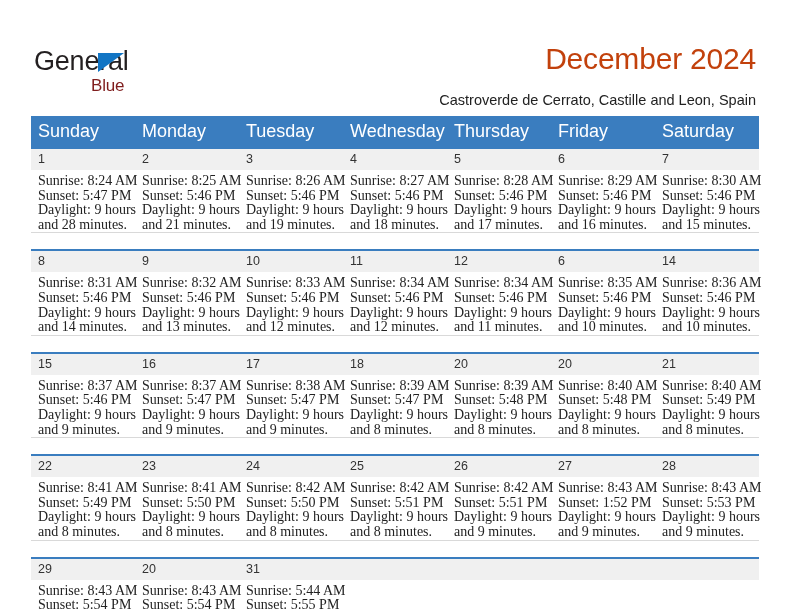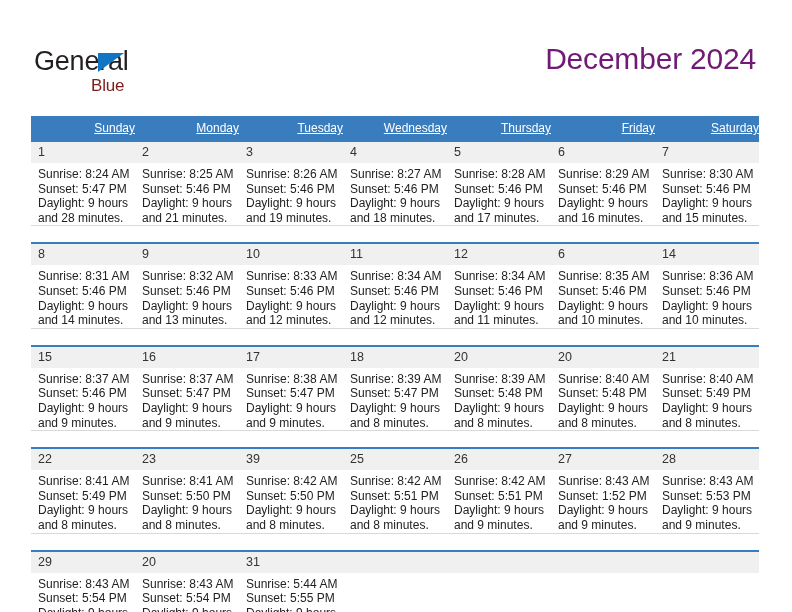--- a/index.html
+++ b/index.html
@@ -30,46 +30,45 @@
     width:0;height:0;
     border-top:19px solid #1275c4;
     border-right:26px solid transparent;
   }
   .logo-blue{
     position:absolute;left:57px;top:26px;
     font-size:17px;color:#7f1d1d;line-height:28px;letter-spacing:-.2px;
   }
   .title{
     position:absolute;right:36px;top:30px;
-    font-size:30px;color:#701a75;text-align:right;
+    font-size:30px;color:#c2410c;text-align:right;
     letter-spacing:-0.2px;
   }
   .subtitle{
     position:absolute;right:36px;top:80px;
     font-size:14.5px;color:#222222;text-align:right;
   }
 
   
   .cal{
     position:absolute;left:31px;top:104px;
     width:728px;
     border-collapse:collapse;
     table-layout:fixed;
   }
   .cal col{width:104px;}
   thead th{
     background:#3a7dbf;
     color:#ffffff;
-    font-size:12px;
+    font-size:18px;
     font-weight:normal;
-    text-align:right;
+    text-align:left;
     padding:5px 0 5px 7px;
     height:11px;
     border:none;
-    text-decoration:underline;
   }
   tbody tr.week > td{
     vertical-align:top;
     padding:0;
     border-top:2px solid #3a7dbf;
     border-bottom:1px solid #d9d9d9;
     background:#ffffff;
     height:74px;
   }
   tbody tr.spacer > td{
@@ -86,38 +85,40 @@
     background:#f0f0f0;
     font-size:12.5px;
     color:#333333;
     padding:4px 0 4px 7px;
     line-height:13px;
     height:13px;
   }
   td.empty .daynum{background:#f0f0f0;color:transparent;}
   .info{
     padding:4px 6px 0 7px;
-    font-size:12px;
+    font-size:14px;
     line-height:14.6px;
     color:#222222;
+    font-family:Liberation Serif, serif;
   }
   .info div{white-space:nowrap;}
 </style>
 </head>
 <body>
 
 <div class="page">
 
   <div class="header">
     <div class="logo">
       <span class="logo-general">General</span>
       <span class="logo-tri"></span>
       <span class="logo-blue">Blue</span>
     </div>
     <div class="title">December 2024</div>
+    <div class="subtitle">Castroverde de Cerrato, Castille and Leon, Spain</div>
   </div>
 
   <table class="cal">
     <colgroup>
       <col>
         <col>
         <col>
         <col>
         <col>
         <col>
@@ -356,21 +357,21 @@
         <td>
             <div class="daynum">23</div>
             <div class="info">
               <div>Sunrise: 8:41 AM</div>
               <div>Sunset: 5:50 PM</div>
               <div>Daylight: 9 hours</div>
               <div>and 8 minutes.</div>
             </div>
           </td>
         <td>
-            <div class="daynum">39</div>
+            <div class="daynum">24</div>
             <div class="info">
               <div>Sunrise: 8:42 AM</div>
               <div>Sunset: 5:50 PM</div>
               <div>Daylight: 9 hours</div>
               <div>and 8 minutes.</div>
             </div>
           </td>
         <td>
             <div class="daynum">25</div>
             <div class="info">

